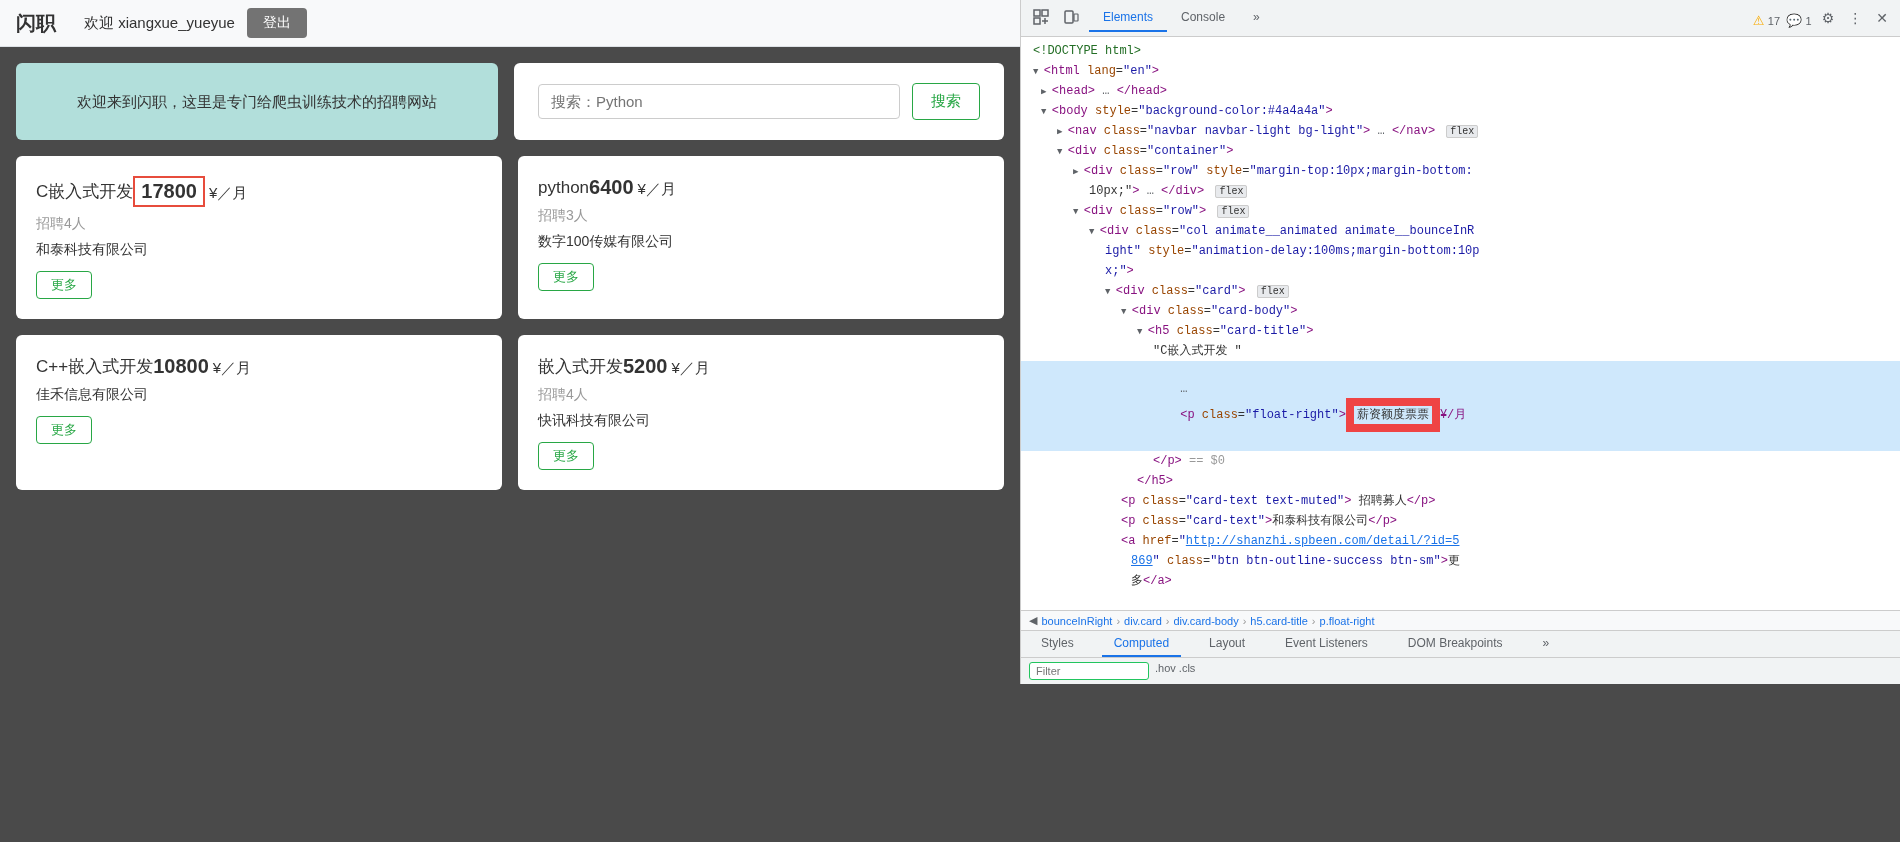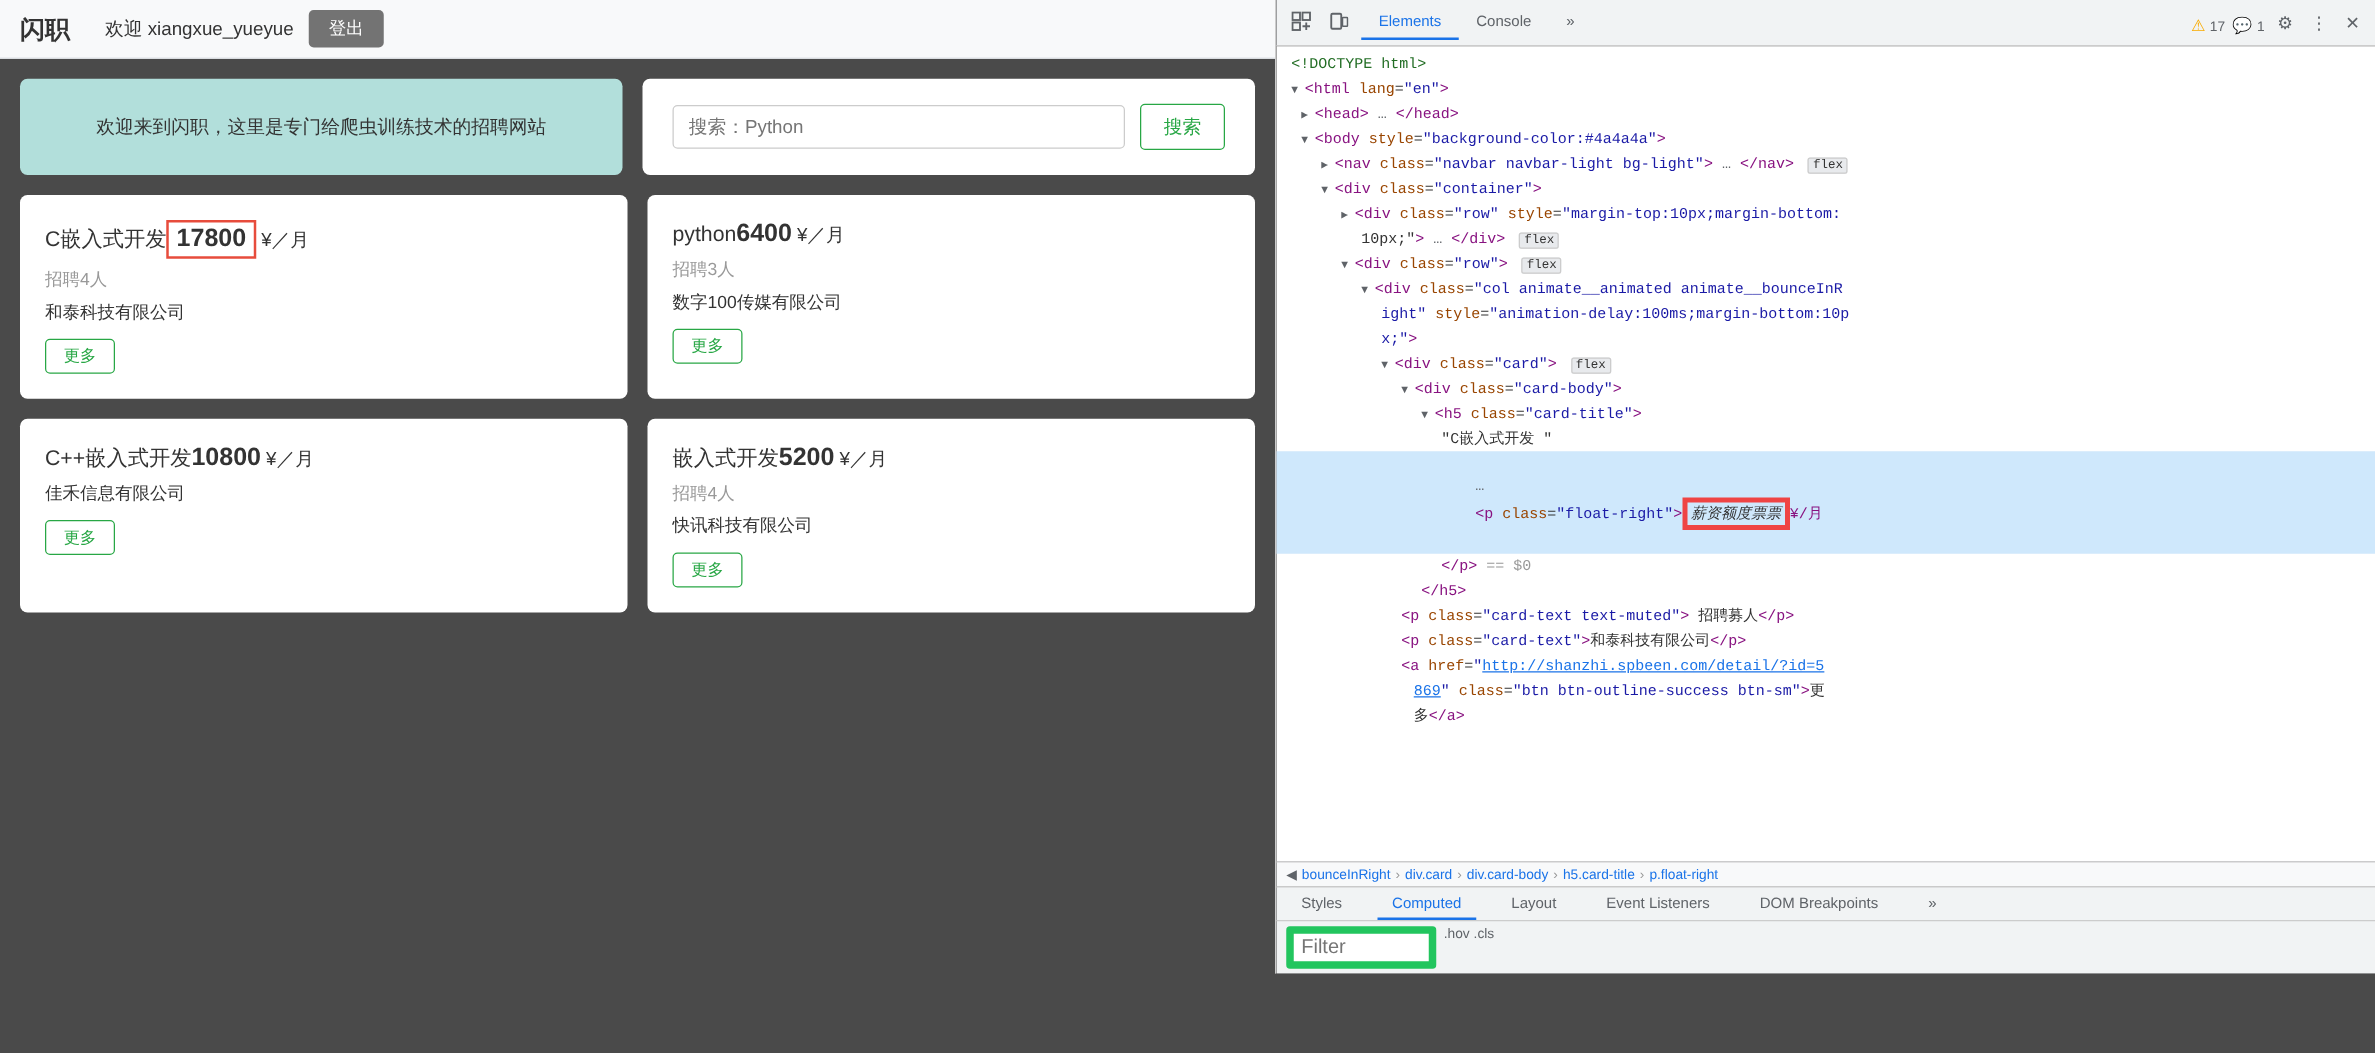--- a/index.html
+++ b/index.html
@@ -174,26 +174,26 @@
       padding: 4px 14px;
       font-size: 13px;
       cursor: pointer;
       width: fit-content;
       margin-top: 4px;
     }
 
     
     #right-panel {
       flex: 1;
-      background: #000000;
+      background: #3b82f6;
       border-left: 1px solid #ccc;
       display: flex;
       flex-direction: column;
       font-size: 12px;
-      height: 779px;
+      height: 684px;
       overflow: hidden;
     }
 
     .devtools-icon-btn {
       background: none;
       border: none;
       cursor: pointer;
       font-size: 14px;
       color: #5f6368;
       padding: 2px 4px;
@@ -284,24 +284,24 @@
       border-bottom: 2px solid #1a73e8;
     }
 
     .devtools-filter-bar {
       padding: 4px 8px;
       display: flex;
       gap: 6px;
     }
 
     .filter-input {
-      border: 6px solid #22c55e;
+      border: 1px solid #22c55e;
       border-radius: 3px;
       padding: 2px 6px;
-      font-size: 16px;
+      font-size: 11px;
       width: 120px;
     }
 
     .breadcrumb-bar {
       padding: 3px 8px;
       background: #f8f9fa;
       border-top: 1px solid #ccc;
       font-size: 11px;
       color: #5f6368;
       display: flex;
@@ -311,24 +311,23 @@
 
     .bc-item {
       color: #1a73e8;
       cursor: pointer;
     }
 
     .bc-sep { color: #999; }
 
     .red-box {
       display: inline-block;
-      border: 4px solid #ef4444;
+      border: 8px solid #ef4444;
       padding: 0 3px;
       color: #333;
-      font-style: italic;
     }
 
     .ellipsis { color: #5f6368; }
 
     .indent-1 { padding-left: 20px; }
     .indent-2 { padding-left: 36px; }
     .indent-3 { padding-left: 52px; }
     .indent-4 { padding-left: 68px; }
     .indent-5 { padding-left: 84px; }
     .indent-6 { padding-left: 100px; }

